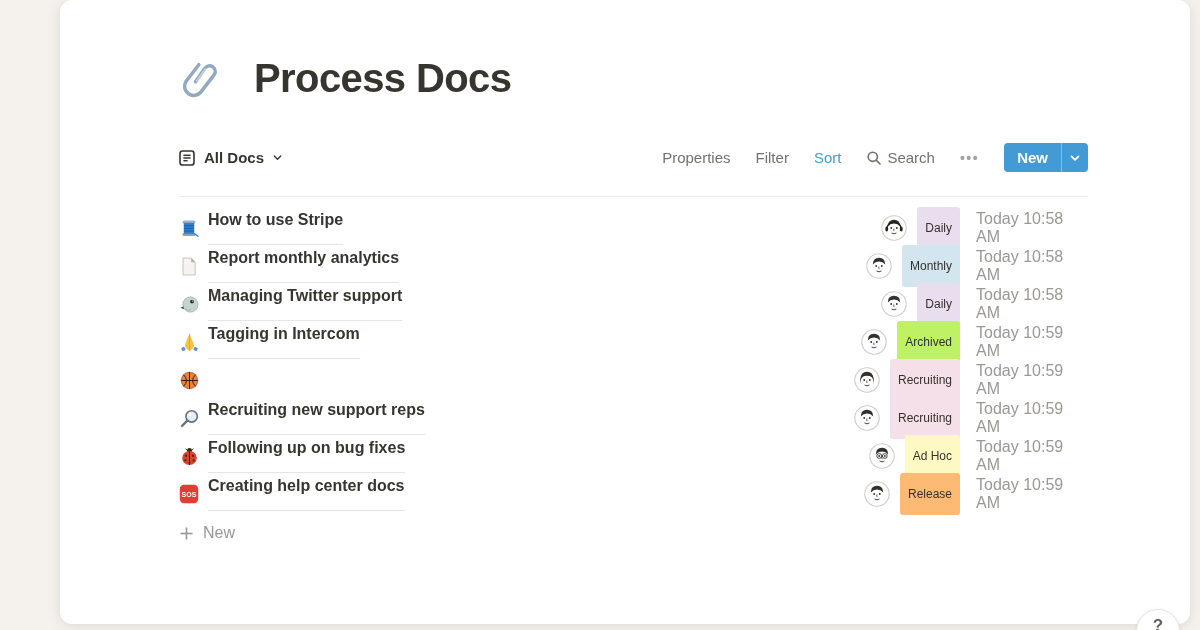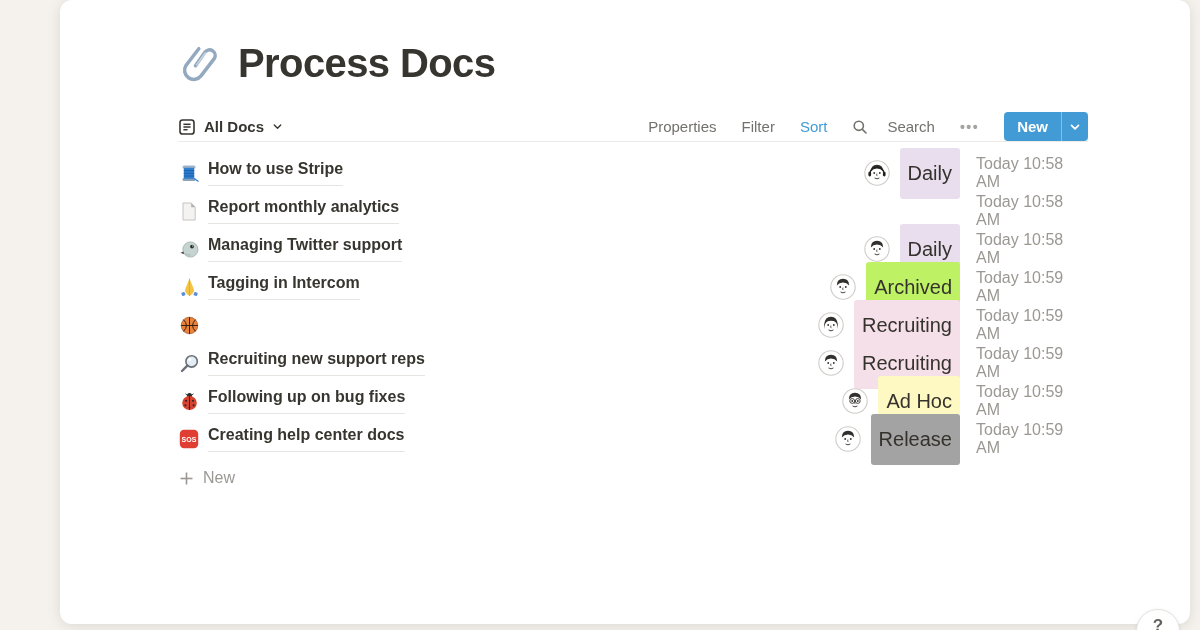--- a/index.html
+++ b/index.html
@@ -14,53 +14,53 @@
   .card {
     position: absolute; left: 60px; top: 0; right: 10px; bottom: 6px;
     background: #FFFFFF; border-radius: 12px;
     box-shadow: 0 2px 14px rgba(0,0,0,0.10);
   }
   .content { padding: 40px 102px 0 118px; }
 
   
   .header { display: flex; align-items: center; gap: 14px; }
   .header .page-emoji { width: 46px; height: 46px; display: flex; align-items: center; justify-content: center; }
-  .header h1 { margin: 0; font-size: 40px; font-weight: 700; letter-spacing: -0.6px; color: var(--text); }
+  .header h1 { margin: 16px; font-size: 40px; font-weight: 700; letter-spacing: -0.6px; color: var(--text); }
 
   
   .toolbar {
     display: flex; align-items: center; justify-content: space-between;
-    margin-top: 26px; padding-bottom: 0; border-bottom: 1px solid #EDECE9;
+    margin-top: 26px; padding-bottom: 24px; border-bottom: 1px solid #EDECE9;
   }
   .view-selector { display: flex; align-items: center; gap: 8px; cursor: pointer; }
   .view-selector .label { font-size: 15px; font-weight: 700; color: var(--text); }
   .toolbar-right { display: flex; align-items: center; gap: 25px; font-size: 15px; color: var(--muted); }
   .tb-item { cursor: pointer; }
   .tb-item.accent { color: var(--accent); }
-  .search-group { display: flex; align-items: center; gap: 19px; cursor: pointer; }
+  .search-group { display: flex; align-items: center; gap: 5px; cursor: pointer; }
   .more-btn { color: #A5A39E; font-weight: 700; letter-spacing: 1.5px; font-size: 14px; cursor: pointer; }
   .new-btn {
     display: flex; align-items: stretch; height: 29px; border-radius: 4px; overflow: hidden;
     background: var(--accent); color: #fff; cursor: pointer;
   }
   .new-btn .new-main { display: flex; align-items: center; padding: 0 13px; font-size: 15px; font-weight: 600; }
   .new-btn .new-caret { display: flex; align-items: center; justify-content: center; width: 27px; border-left: 1px solid rgba(255,255,255,0.35); }
 
   
   .rows { margin-top: 12px; }
   .row { display: flex; align-items: center; height: 38px; }
   .row-icon { width: 22px; height: 22px; margin-right: 8px; display: flex; align-items: center; justify-content: center; flex: none; }
   .row-title {
     font-size: 16px; font-weight: 600; color: var(--text); line-height: 1.15;
-    border-bottom: 1px solid #E6E5E1; padding-bottom: 6px; cursor: pointer; white-space: nowrap;
+    border-bottom: 1px solid #E6E5E1; padding-bottom: 14px; cursor: pointer; white-space: nowrap;
   }
   .row-spacer { flex: 1; }
   .person-tag { display: flex; align-items: center; justify-content: flex-end; gap: 10px; width: 132px; margin-right: 16px; flex: none; }
   .avatar { width: 26px; height: 26px; flex: none; }
-  .tag { padding: 14px 8px; border-radius: 3px; font-size: 20px; color: #35322D; white-space: nowrap; }
+  .tag { padding: 14px 8px; border-radius: 3px; font-size: 12px; color: #35322D; white-space: nowrap; }
   .time { width: 112px; flex: none; font-size: 16px; color: var(--faint); }
 
   .new-row { display: flex; align-items: center; gap: 9px; height: 38px; margin-top: 1px; color: var(--faint); font-size: 16px; cursor: pointer; }
   .new-row .plus { width: 16px; height: 16px; display: flex; align-items: center; justify-content: center; }
 
   
   .help-btn {
     position: absolute; left: 1136px; top: 609px; width: 44px; height: 44px; border-radius: 50%;
     background: #fff; border: 1px solid #E5E3DF; box-shadow: 0 1px 4px rgba(0,0,0,0.08);
     display: flex; align-items: center; justify-content: flex-start; flex-direction: column;
@@ -161,20 +161,31 @@
 
   <div class="row">
     <span class="row-icon">
             <svg width="20" height="21" viewBox="0 0 20 21">
               <path d="M4 2 h8.2 l4 4.2 V19 H4 Z" fill="#F4F3F1" stroke="#C6C4C0" stroke-width="1"></path>
               <path d="M12.2 2 l4 4.2 h-4 Z" fill="#B3B1AD"></path>
             </svg>
           </span>
     <span class="row-title">Report monthly analytics</span>
     <span class="row-spacer"></span>
+    <span class="person-tag">
+      <span class="avatar"><svg width="26" height="26" viewBox="0 0 26 26">
+                <circle cx="13" cy="13" r="12.2" fill="#fff" stroke="#CFCDC9" stroke-width="1.1"></circle>
+                <path d="M6.8 11.4 Q6.8 4.8 13 4.8 Q19.2 4.8 19.2 11.4 Q16.8 8.6 13 8.6 Q9.2 8.6 6.8 11.4 Z" fill="#33312D"></path>
+                <circle cx="10.2" cy="13" r="0.9" fill="#33312D"></circle>
+                <circle cx="15.8" cy="13" r="0.9" fill="#33312D"></circle>
+                <path d="M12.9 13.6 q-0.7 1.9 0.5 2.5" fill="none" stroke="#33312D" stroke-width="0.8"></path>
+                <path d="M10.6 18 q2.4 1.7 4.8 0" fill="none" stroke="#33312D" stroke-width="0.9"></path>
+              </svg></span>
+      <span class="tag" style="background: rgb(211, 229, 239);">Monthly</span>
+    </span>
     <span class="time">Today 10:58 AM</span>
   </div>
 
   <div class="row">
     <span class="row-icon">
             <svg width="21" height="21" viewBox="0 0 21 21">
               <circle cx="11.4" cy="10.5" r="7.6" fill="#C5D4D0" stroke="#9DAEAA" stroke-width="0.8"></circle>
               <circle cx="13" cy="7.6" r="1.9" fill="#2E2C28"></circle>
               <circle cx="13.6" cy="7" r="0.55" fill="#fff"></circle>
               <path d="M4.6 12.6 l-3.2 1.2 3.5 1.4 Z" fill="#4A4742"></path>
@@ -313,21 +324,21 @@
     <span class="row-spacer"></span>
     <span class="person-tag">
       <span class="avatar"><svg width="26" height="26" viewBox="0 0 26 26">
                 <circle cx="13" cy="13" r="12.2" fill="#fff" stroke="#CFCDC9" stroke-width="1.1"></circle>
                 <path d="M6.8 11.4 Q6.8 4.8 13 4.8 Q19.2 4.8 19.2 11.4 Q16.8 8.6 13 8.6 Q9.2 8.6 6.8 11.4 Z" fill="#33312D"></path>
                 <circle cx="10.2" cy="13" r="0.9" fill="#33312D"></circle>
                 <circle cx="15.8" cy="13" r="0.9" fill="#33312D"></circle>
                 <path d="M12.9 13.6 q-0.7 1.9 0.5 2.5" fill="none" stroke="#33312D" stroke-width="0.8"></path>
                 <path d="M10.6 18 q2.4 1.7 4.8 0" fill="none" stroke="#33312D" stroke-width="0.9"></path>
               </svg></span>
-      <span class="tag" style="background: #a3a3a3;">Release</span>
+      <span class="tag" style="background: #fdba74;">Release</span>
     </span>
     <span class="time">Today 10:59 AM</span>
   </div>
 </div>
 
     <div class="new-row">
       <span class="plus">
           <svg width="15" height="15" viewBox="0 0 15 15">
             <line x1="7.5" y1="1.5" x2="7.5" y2="13.5" stroke="#9B9893" stroke-width="1.6"></line>
             <line x1="1.5" y1="7.5" x2="13.5" y2="7.5" stroke="#9B9893" stroke-width="1.6"></line>

